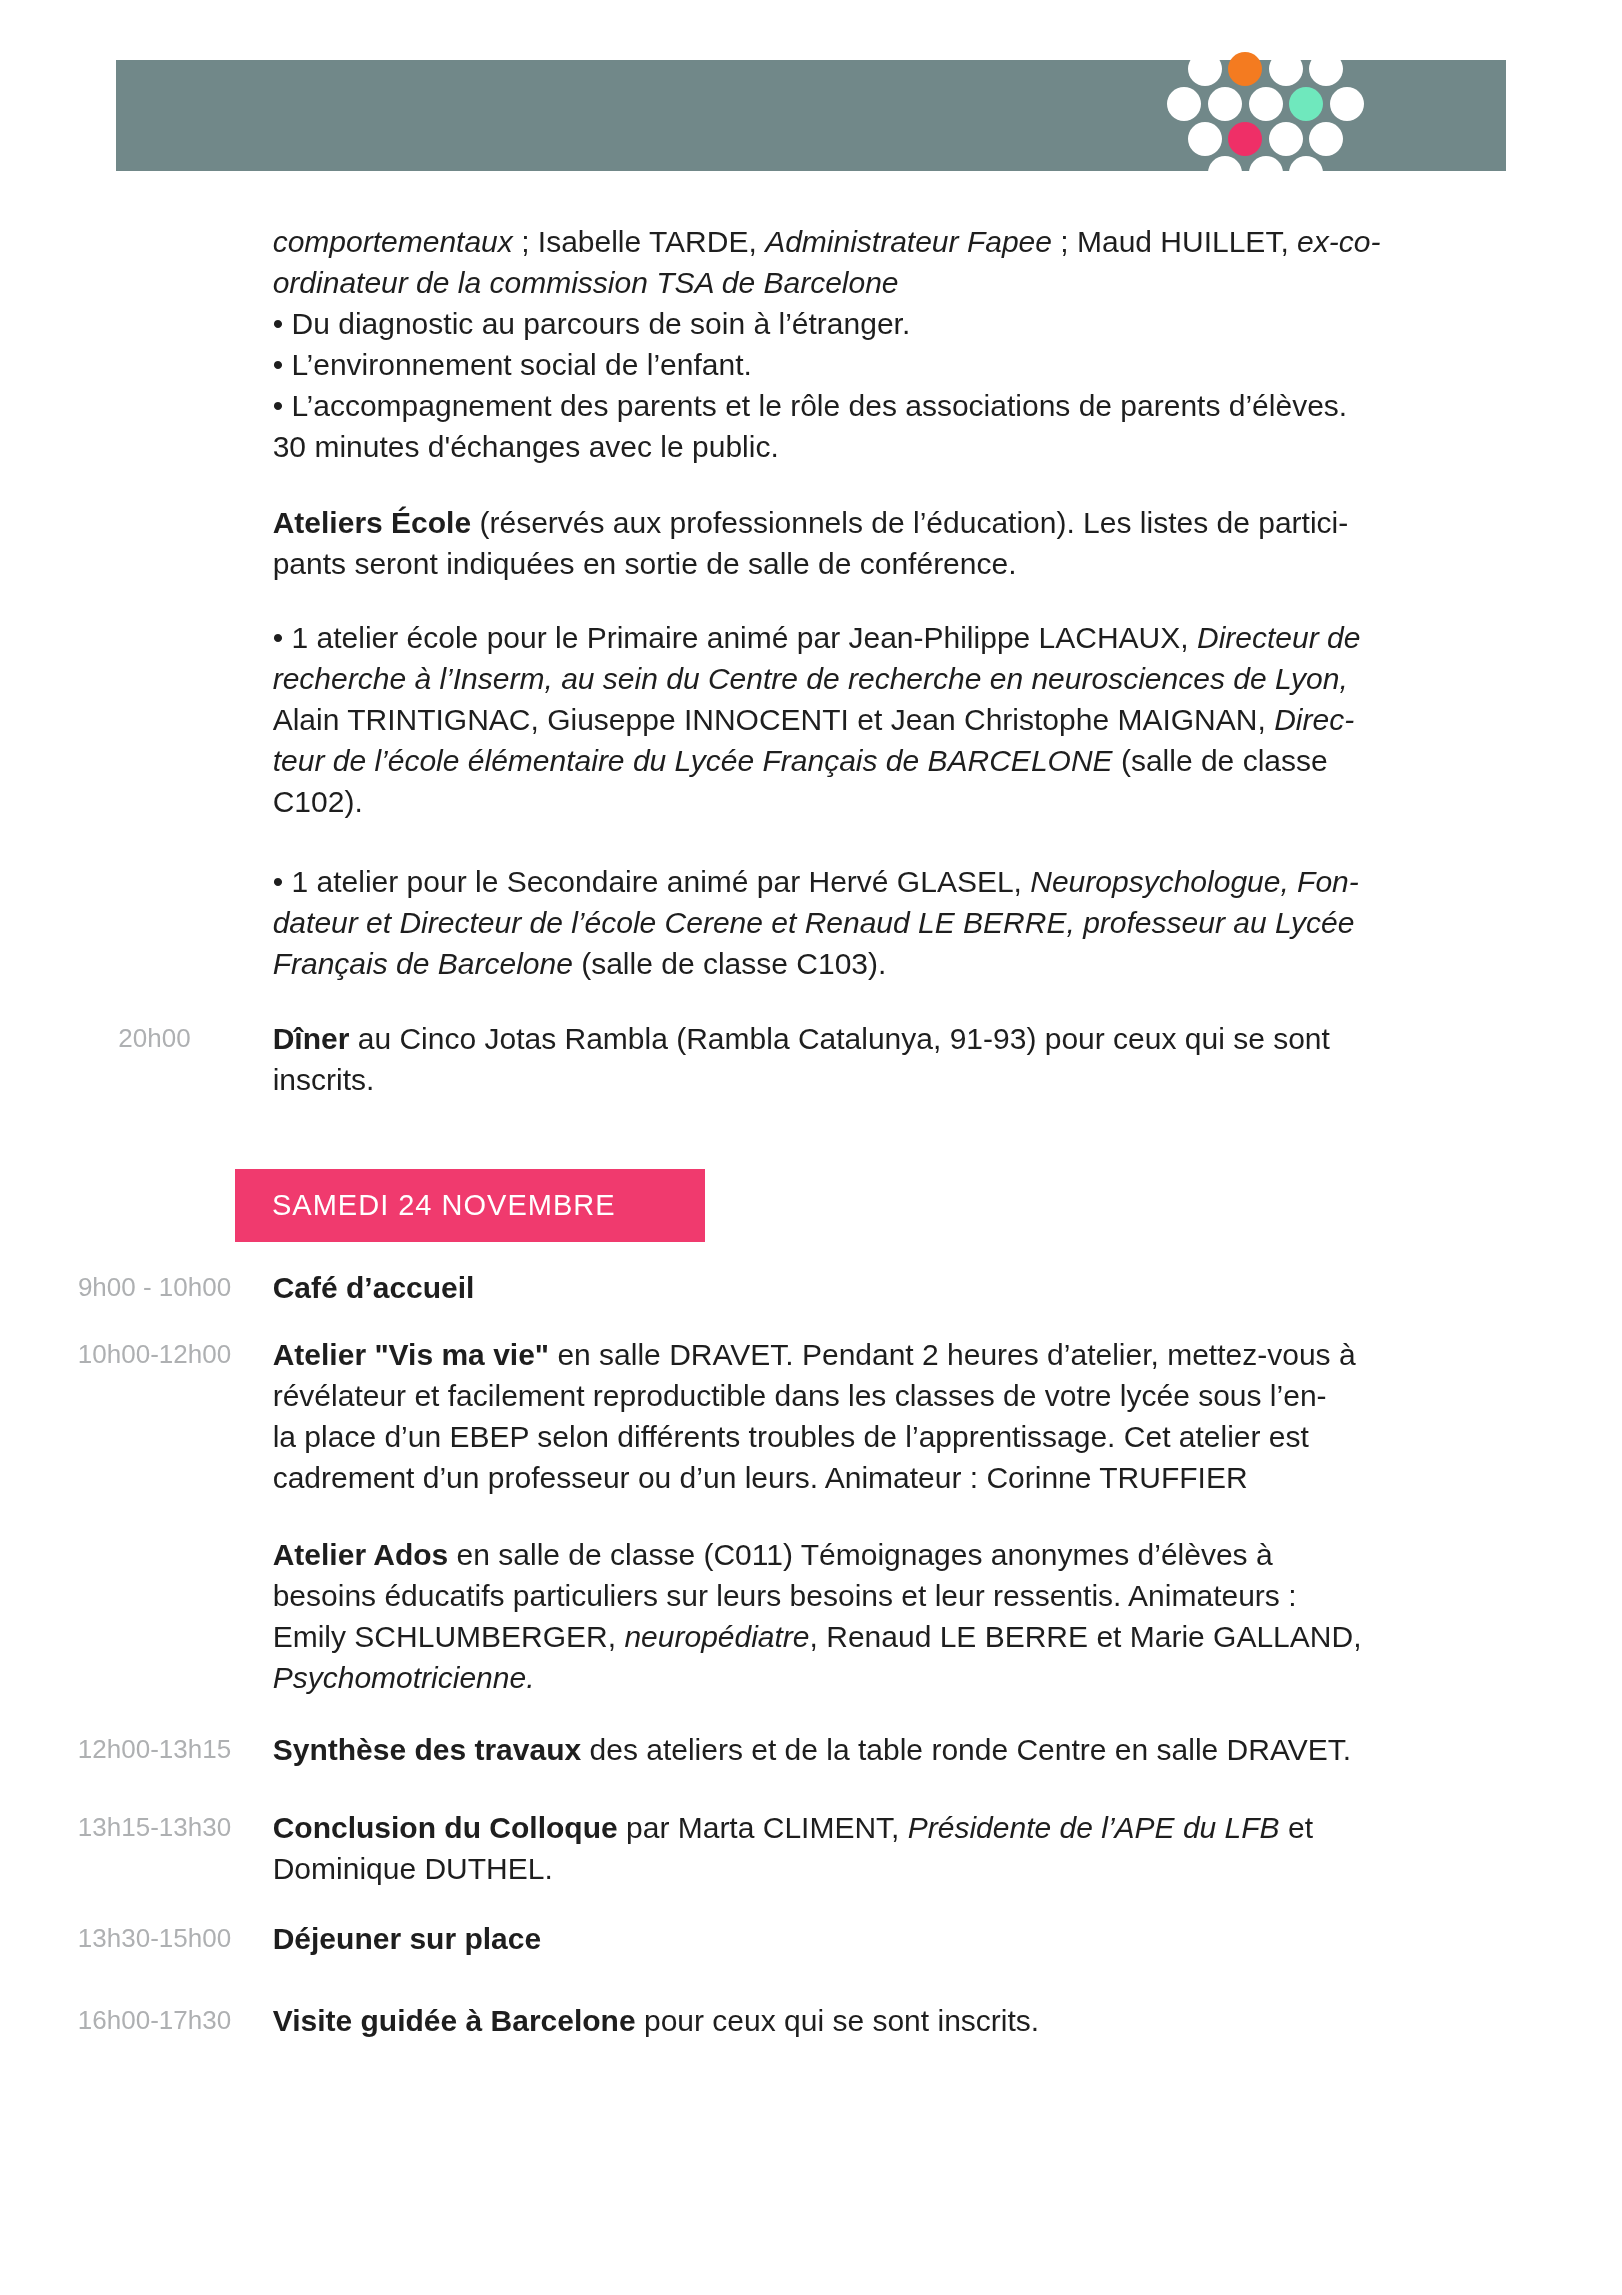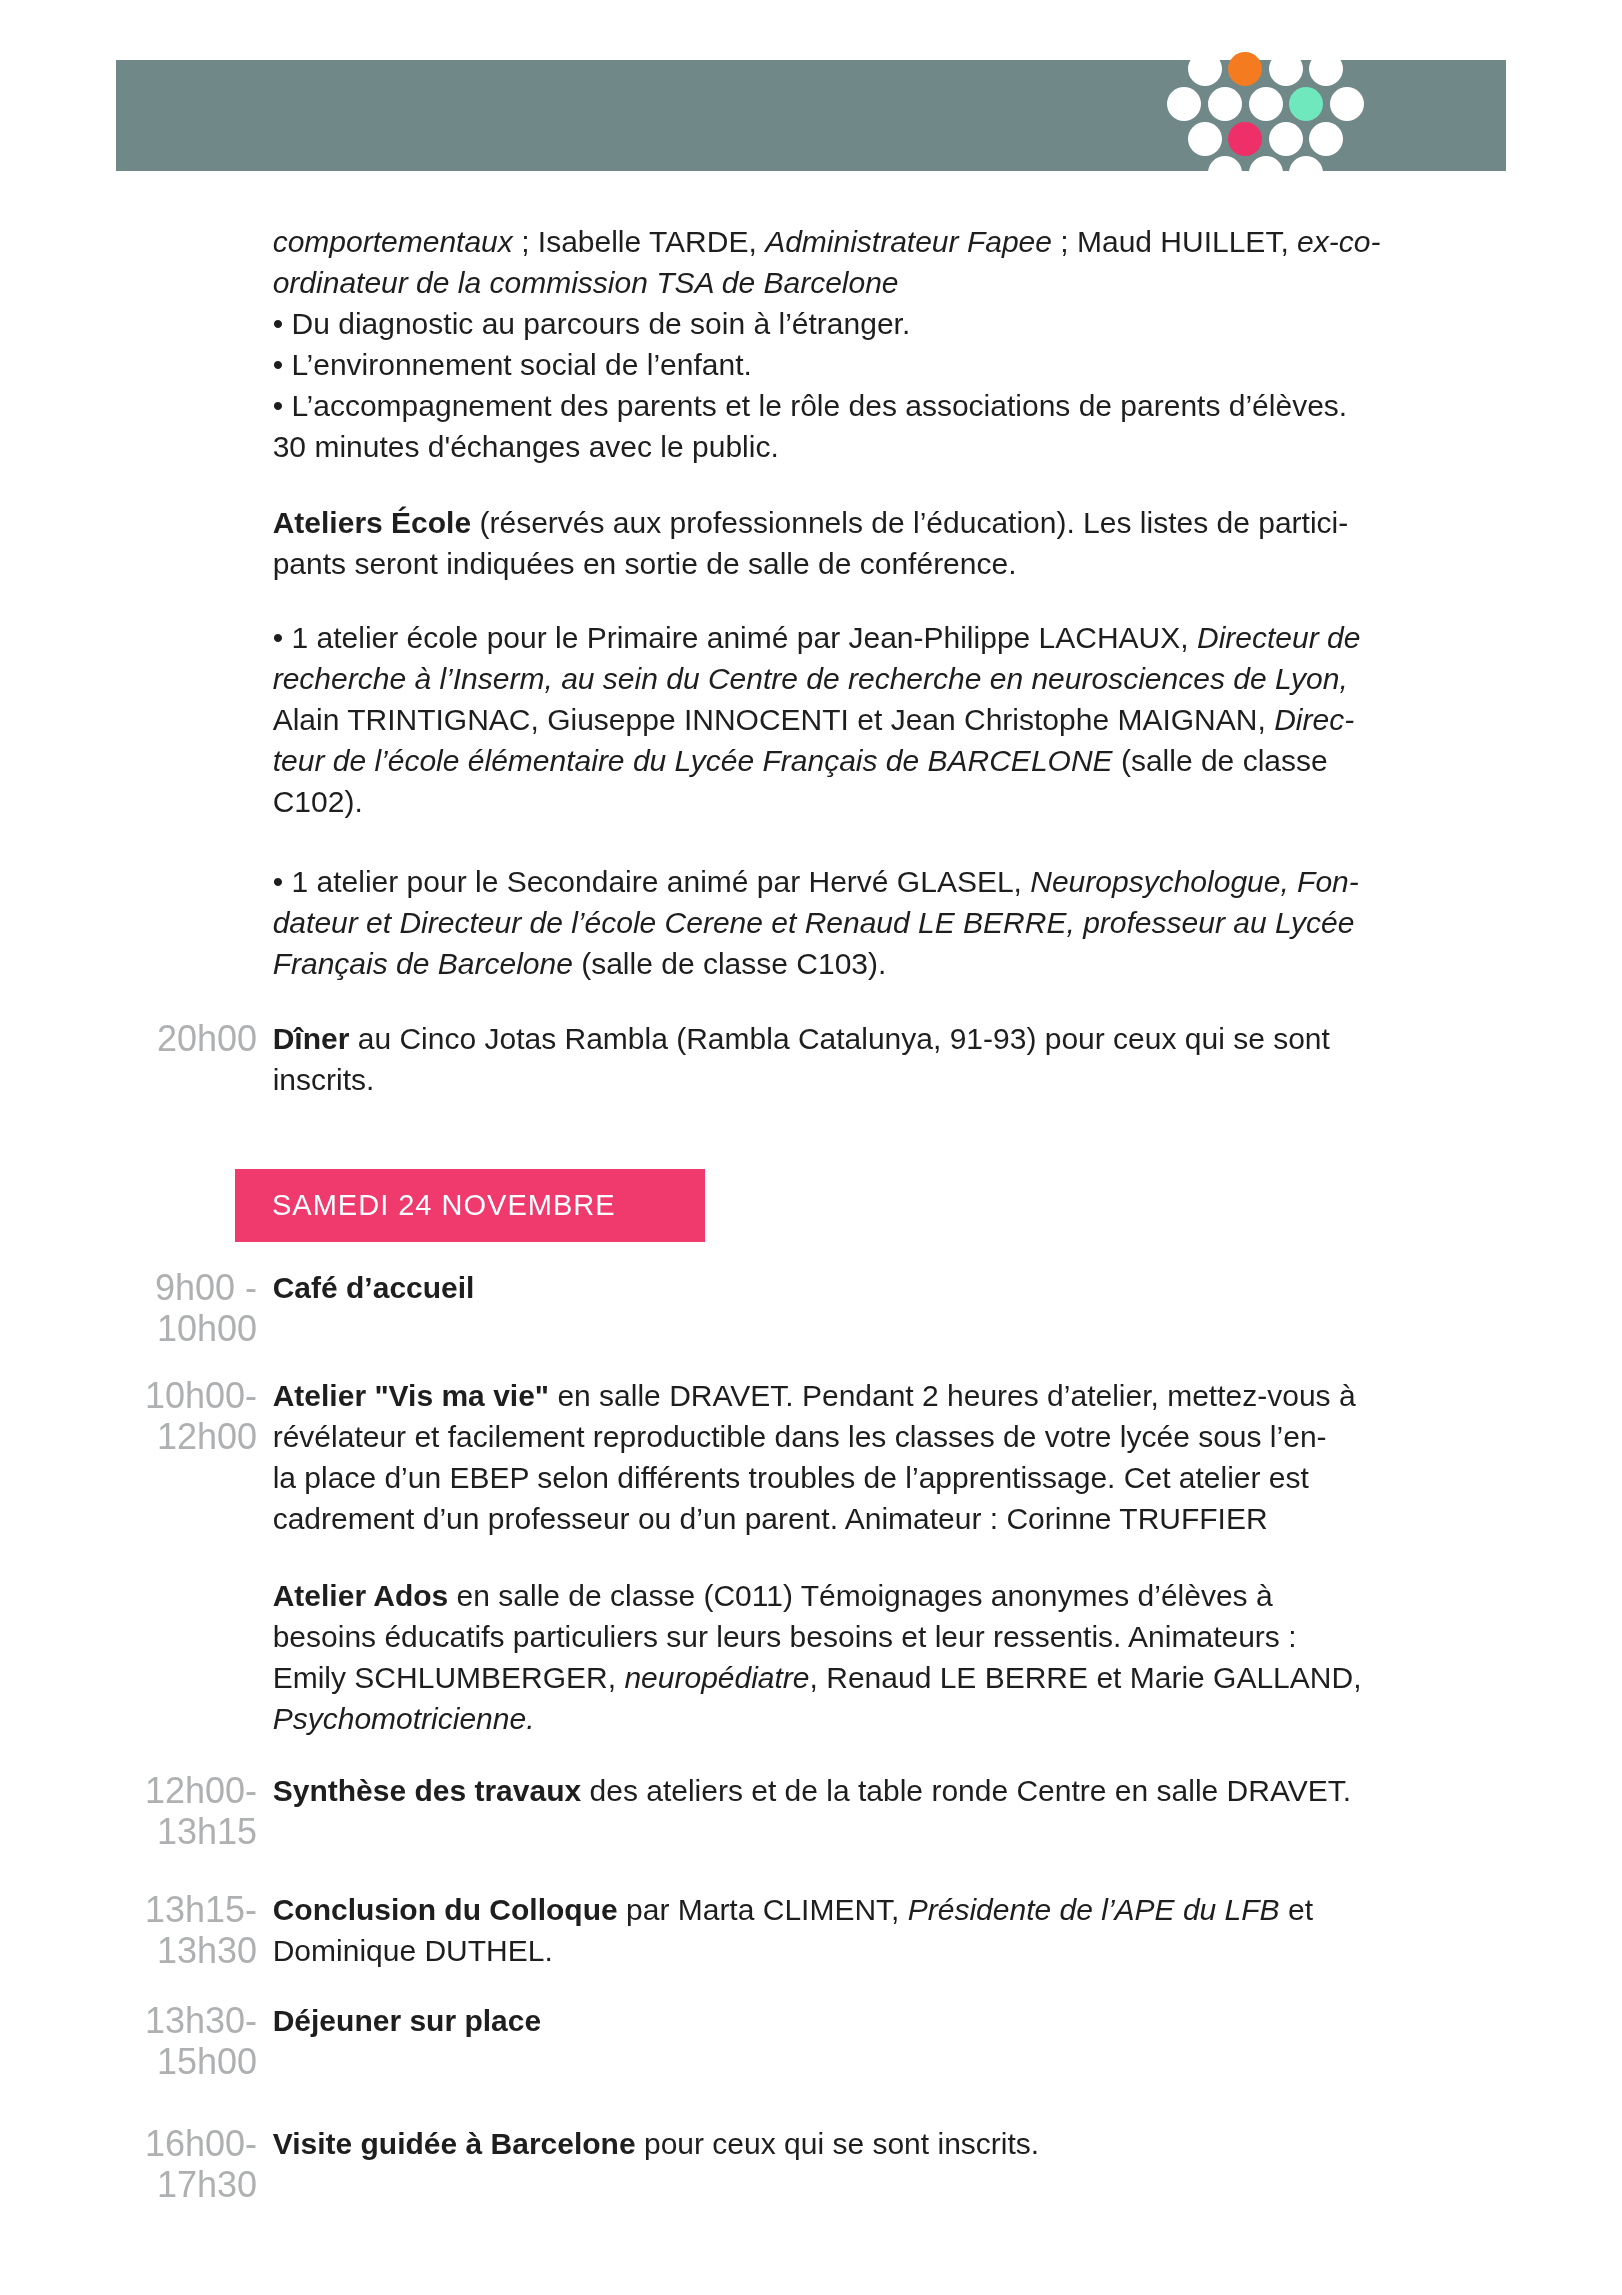--- a/index.html
+++ b/index.html
@@ -2,21 +2,21 @@
 <html style="font-size:10.5px"><head>
 <meta charset="utf-8">
 <style>
   html,body{margin:0;padding:0;background:#fff;}
   .page{position:relative;width:1623px;height:2295px;background:#ffffff;overflow:hidden;
         font-family:"Liberation Sans",sans-serif;color:#1e1e1e;padding-left:33px;}
   .bar{position:absolute;left:116px;top:60px;width:1390px;height:111px;background:#718889;}
   .dot{position:absolute;width:34px;height:34px;border-radius:50%;}
   .content{position:absolute;left:52px;top:221px;width:1479px;}
   .row{display:flex;align-items:flex-start;}
-  .time{width:205px;flex:none;text-align:right;font-size:36px;line-height:41px;color:#aeb0b2;}
+  .time{width:205px;flex:none;text-align:center;font-size:26px;line-height:41px;color:#aeb0b2;}
   .txt{margin-left:15.7px;flex:1;font-size:30px;line-height:41px;}
   .line{white-space:pre;}
   .i{font-style:italic;}
   .b{font-weight:700;}
   .mt53{margin-top:35px}.mt51{margin-top:33px}.mt60{margin-top:39px}.mt52{margin-top:34px}
   .mt38{margin-top:25px}.mt40{margin-top:26px}.mt69{margin-top:36px}.mt48{margin-top:31px}
   .mt57{margin-top:37px}.mt44{margin-top:29px}.mt63{margin-top:41px}
   .banner{margin-left:183px;margin-top:69px;width:470px;height:73px;background:#f03a6e;
           display:flex;align-items:center;padding-left:37px;box-sizing:border-box;}
   .banner-label{color:#ffffff;font-size:29px;letter-spacing:1px;}
@@ -89,21 +89,21 @@
           <div class="line"><span class="b">Café d’accueil</span></div>
         </div>
     </div>
 
     <div class="row mt40">
       <div class="time">10h00-12h00</div>
       <div class="txt">
           <div class="line"><span class="b">Atelier "Vis ma vie"</span><span class="n"> en salle DRAVET. Pendant 2 heures d’atelier, mettez-vous à</span></div>
           <div class="line"><span class="n">révélateur et facilement reproductible dans les classes de votre lycée sous l’en-</span></div>
           <div class="line"><span class="n">la place d’un EBEP selon différents troubles de l’apprentissage. Cet atelier est</span></div>
-          <div class="line"><span class="n">cadrement d’un professeur ou d’un parent. Animateur : Corinne TRUFFIER</span></div>
+          <div class="line"><span class="n">cadrement d’un professeur ou d’un leurs. Animateur : Corinne TRUFFIER</span></div>
         </div>
     </div>
 
     <div class="row mt69">
       <div class="time"></div>
       <div class="txt">
           <div class="line"><span class="b">Atelier Ados</span><span class="n"> en salle de classe (C011) Témoignages anonymes d’élèves à</span></div>
           <div class="line"><span class="n">besoins éducatifs particuliers sur leurs besoins et leur ressentis. Animateurs :</span></div>
           <div class="line"><span class="n">Emily SCHLUMBERGER, </span><span class="i">neuropédiatre</span><span class="n">, Renaud LE BERRE et Marie GALLAND,</span></div>
           <div class="line"><span class="i">Psychomotricienne.</span></div>

